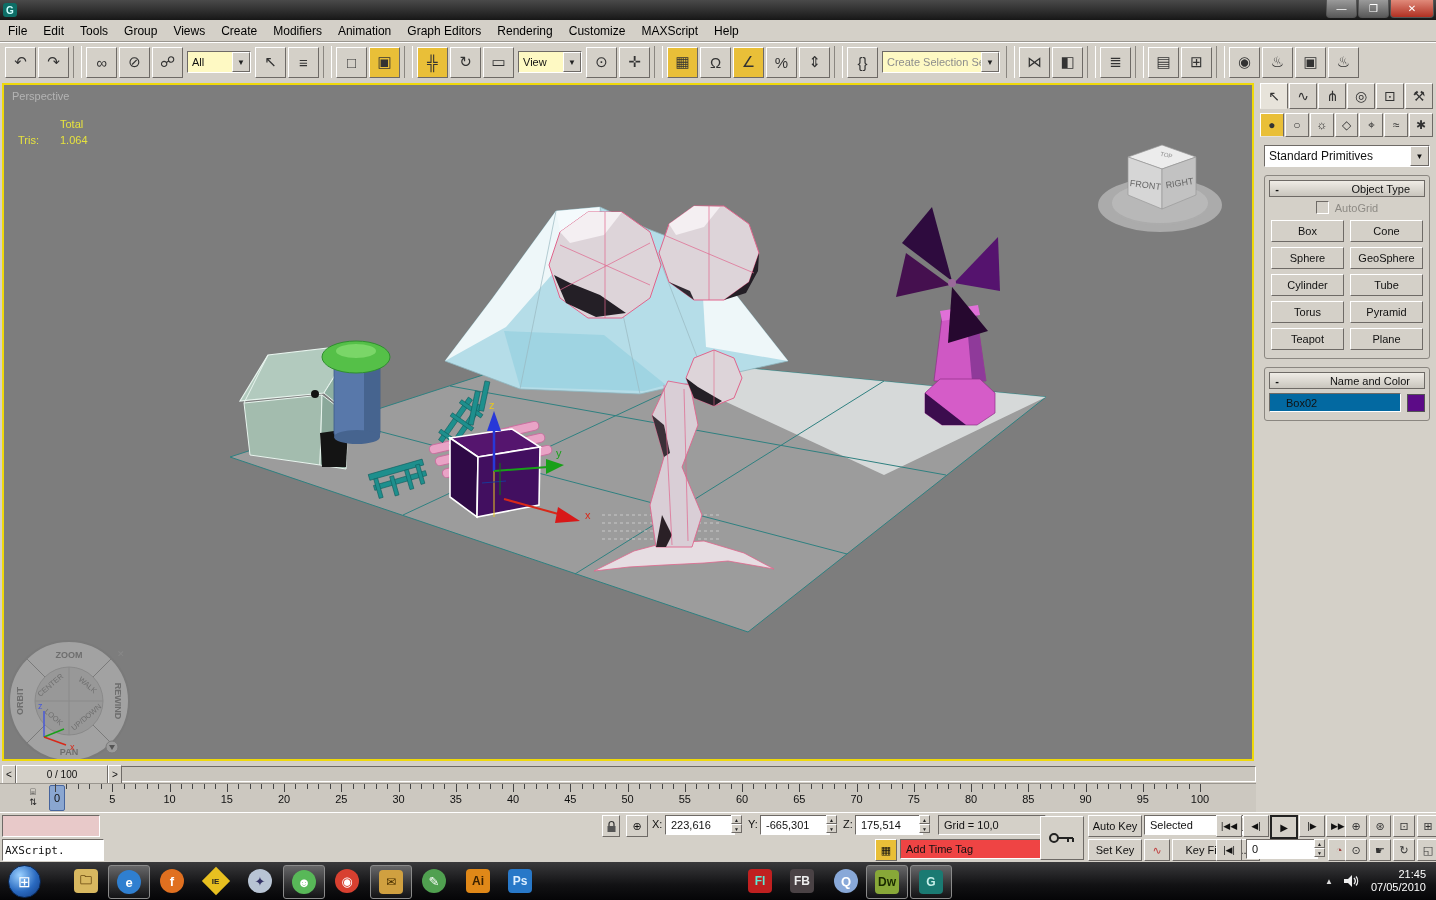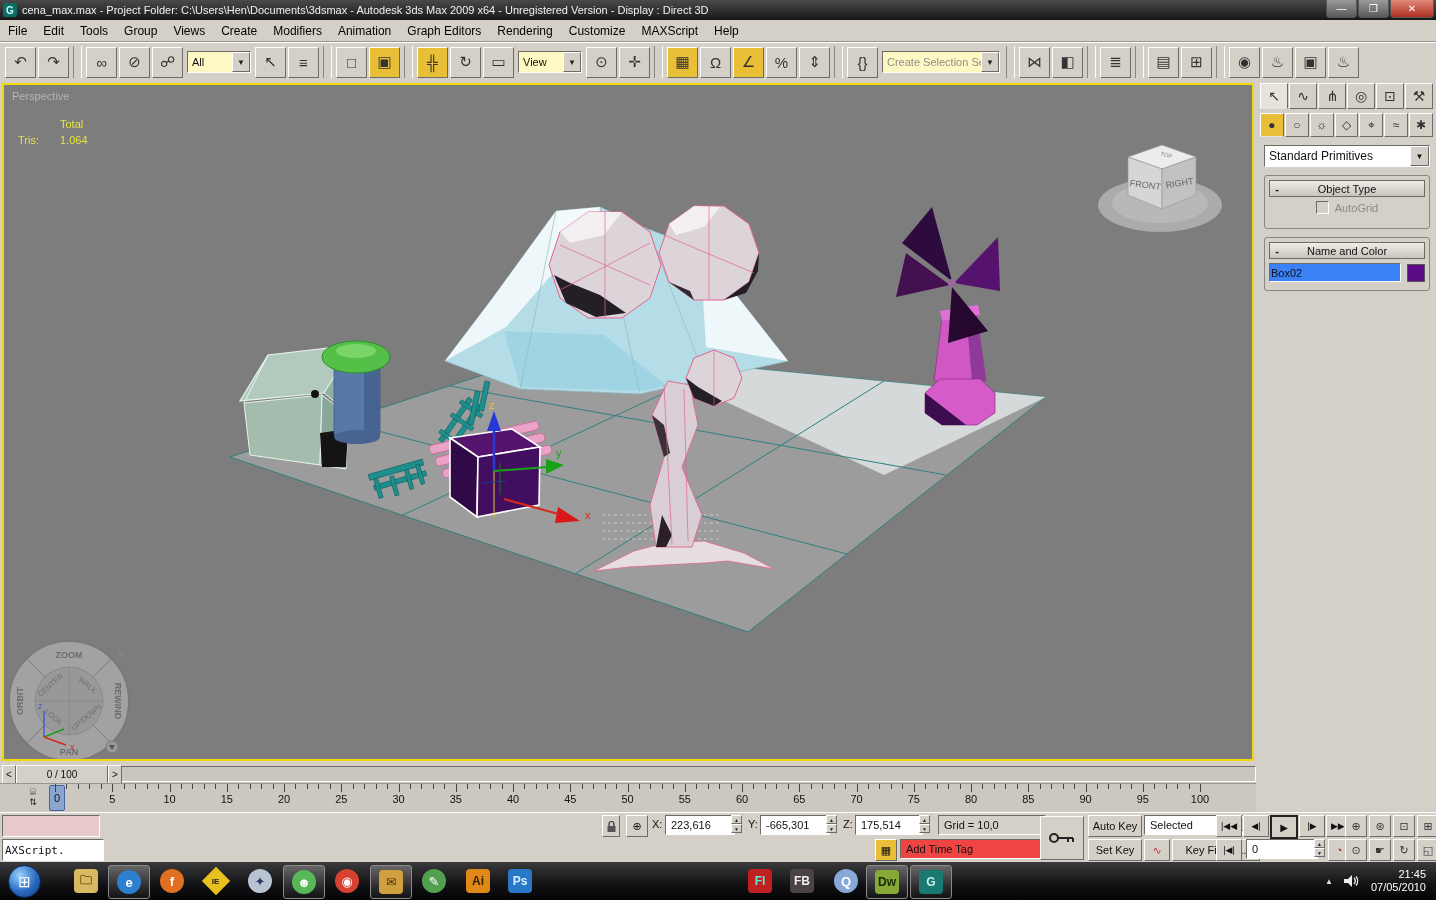--- a/index.html
+++ b/index.html
@@ -49,29 +49,29 @@
   .cp-sub .cp-tab.active{background:#e9bf38}
   .cp-dd{margin:6px 6px;height:20px;background:#fff;border:1px solid;border-color:#6e6a66 #fff #fff #6e6a66;
          display:flex;align-items:center;font-size:12px}
   .cp-dd .txt{flex:1;padding:0 4px}
   .cp-dd .arr{width:17px;height:18px;background:#d4d0c8;border:1px solid;border-color:#fff #6e6a66 #6e6a66 #fff;
               display:flex;align-items:center;justify-content:center;font-size:8px}
   .rollout{margin:8px 6px 0 6px;border:1px solid #8a8680;border-radius:3px;padding:2px 4px 8px 4px}
   .roll-head{height:15px;margin:2px 0 4px 0;background:linear-gradient(#efece6,#c9c5bd);border:1px solid #6e6a66;
              display:flex;align-items:center;font-size:11px}
   .roll-head .minus{width:14px;text-align:center;font-weight:bold}
-  .roll-head .cap{flex:1;text-align:center;margin-right:14px}
+  .roll-head .cap{flex:1;text-align:right;margin-right:14px}
   .autogrid{display:flex;align-items:center;justify-content:center;color:#8d8a84;margin:2px 0 6px 0}
   .autogrid .box{width:11px;height:11px;border:1px solid;border-color:#6e6a66 #fff #fff #6e6a66;background:#d4d0c8;margin-right:6px}
   .obj-grid{display:grid;grid-template-columns:1fr 1fr;gap:5px 6px;padding:0 2px}
   .obj-btn{height:20px;background:#d4d0c8;border:1px solid;border-color:#fff #6e6a66 #6e6a66 #fff;
            display:flex;align-items:center;justify-content:center;font-size:11px}
   .name-row{display:flex;align-items:center;margin-top:4px}
-  .name-field{flex:1;height:17px;background:#3b82f6;border:1px solid;border-color:#6e6a66 #fff #fff #6e6a66;
-              display:flex;align-items:center;padding:0 1px;font-size:11px}
+  .name-field{flex:1;height:17px;background:#0369a1;border:1px solid;border-color:#6e6a66 #fff #fff #6e6a66;
+              display:flex;align-items:center;padding:0 16px;font-size:11px}
   .color-swatch{width:16px;height:16px;margin-left:6px;border:1px solid #555}
   
   #bottomstrip{left:0;top:763px;width:1436px;height:49px;background:#d4d0c8}
   .ts-btn{position:absolute;height:17px;background:#d4d0c8;border:1px solid;border-color:#fff #6e6a66 #6e6a66 #fff;
           display:flex;align-items:center;justify-content:center;font-size:10px}
   #ts-track{position:absolute;left:14px;top:3px;width:1240px;height:14px;border:1px solid;border-color:#6e6a66 #fff #fff #6e6a66;background:#cac6be}
   #ruler{position:absolute;left:0;top:20px;width:1256px;height:29px;background:#ccc8c0;border-top:1px solid #9a968f}
   .tick{position:absolute;top:0;width:1px;background:#444}
   .tick-label{position:absolute;top:9px;font-size:11px;color:#111;transform:translateX(-50%)}
   #frame-marker{position:absolute;left:49px;top:1px;width:14px;height:24px;background:#8aa6d0;
@@ -113,21 +113,20 @@
              background:radial-gradient(circle at 35% 30%,#9ad0ff,#2a6ac0 55%,#123a80);border:1px solid #0a2a5a;
              display:flex;align-items:center;justify-content:center;color:#fff;font-size:15px}
   #tray{position:absolute;right:4px;top:0;height:38px;display:flex;align-items:center;color:#fff}
   #clock{text-align:right;font-size:11px;line-height:13px;margin-left:12px;margin-right:6px;color:#fff}
 </style>
 </head>
 <body>
 
 <div id="titlebar" class="abs">
   <div id="app-icon">G</div>
-  <span>cena_max.max    - Project Folder: C:\Users\Hen\Documents\3dsmax    - Autodesk 3ds Max  2009 x64  - Unregistered Version    - Display : Direct 3D</span>
   <div class="wbtns">
     <div class="wbtn">—</div>
     <div class="wbtn">❐</div>
     <div class="wbtn close">✕</div>
   </div>
 </div>
 
 <div id="menubar" class="abs">
     <div class="menu-item">File</div>
     <div class="menu-item">Edit</div>
@@ -402,20 +401,32 @@
   </div>
   <div class="rollout">
     <div class="roll-head">
       <span class="minus">-</span>
       <span class="cap">Object Type</span>
     </div>
     <div class="autogrid">
       <span class="box"></span>
       <span>AutoGrid</span>
     </div>
+    <div class="obj-grid" id="obj-grid">
+        <div class="obj-btn">Box</div>
+        <div class="obj-btn">Cone</div>
+        <div class="obj-btn">Sphere</div>
+        <div class="obj-btn">GeoSphere</div>
+        <div class="obj-btn">Cylinder</div>
+        <div class="obj-btn">Tube</div>
+        <div class="obj-btn">Torus</div>
+        <div class="obj-btn">Pyramid</div>
+        <div class="obj-btn">Teapot</div>
+        <div class="obj-btn">Plane</div>
+      </div>
   </div>
   <div class="rollout">
     <div class="roll-head">
       <span class="minus">-</span>
       <span class="cap">Name and Color</span>
     </div>
     <div class="name-row">
       <div class="name-field">Box02</div>
       <div class="color-swatch" id="obj-color" style="background: rgb(92, 11, 135);"></div>
     </div>

